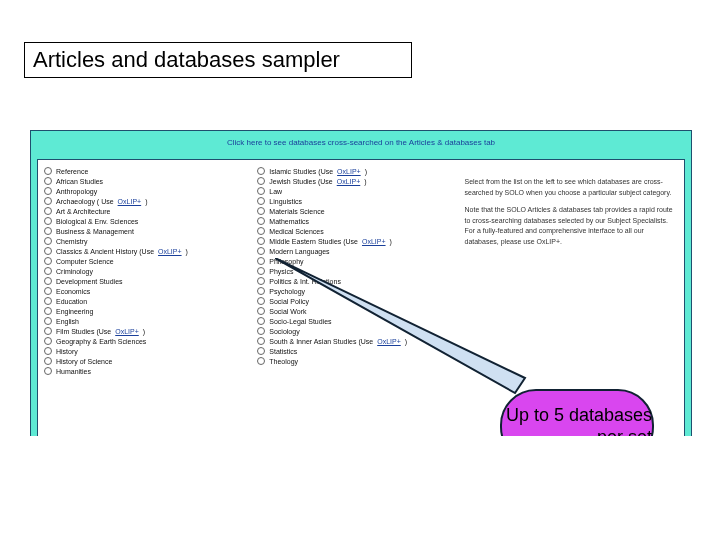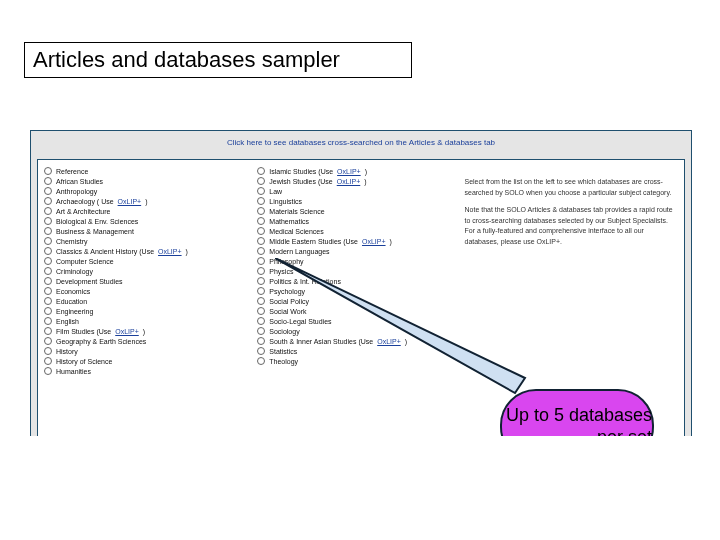--- a/index.html
+++ b/index.html
@@ -1,19 +1,19 @@
 <!DOCTYPE html>
 <html><head>
 <meta charset="utf-8">
 <style>
   html,body{margin:0;padding:0;background:#fff;font-family:Arial,Helvetica,sans-serif;}
   .stage{position:relative;width:720px;height:436px;background:#fff;overflow:hidden;}
   .title-box{position:absolute;left:24px;top:42px;width:370px;border:1px solid #000;padding:4px 8px;font-size:22px;}
   .panel-wrap{position:absolute;left:30px;top:130px;width:660px;height:380px;
-    background:#e5e5e5;border:1px solid #1f4f6e;}
+    background:#5eead4;border:1px solid #1f4f6e;}
   .top-links{padding:6px 10px 8px 10px;font-size:8px;color:#1a3f9a;text-align:center;line-height:1.5;}
   .top-links .l1{color:#1a3f9a;}
   .top-links .l2{color:#c23;}
   .inner{position:relative;margin:2px 6px 6px 6px;height:330px;background:#fff;border:1px solid #1f4f6e;}
   .cols{display:flex;height:100%;font-size:7px;color:#111;}
   .col{padding:6px 6px 0 6px;}
   .col.a{width:33%;}
   .col.b{width:32%;border-left:0;}
   .col.c{width:35%;font-size:7px;color:#333;line-height:1.5;padding-top:10px;}
   .item{display:flex;align-items:center;gap:4px;padding:1px 0;white-space:nowrap;}

